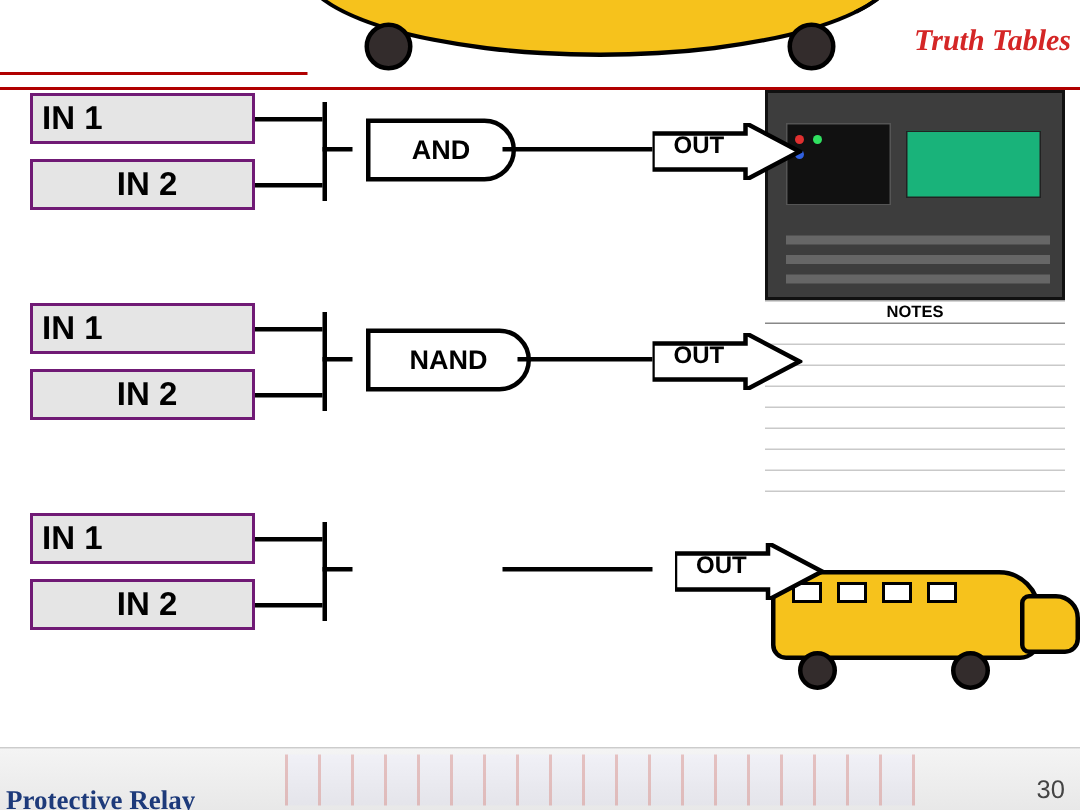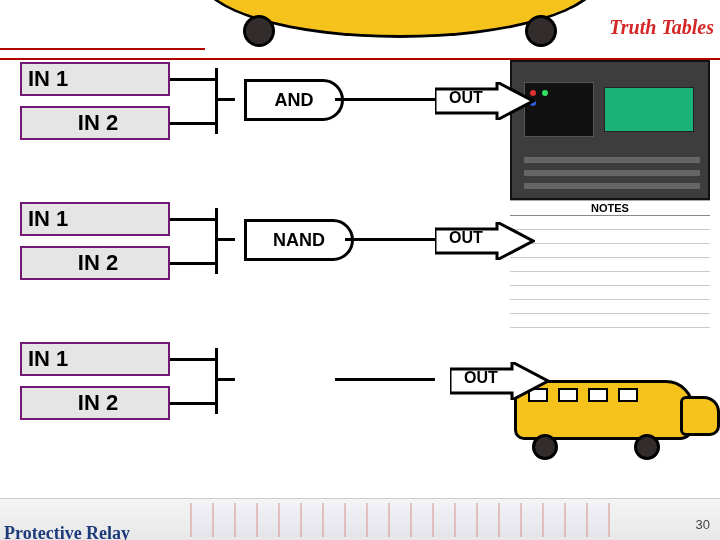--- a/index.html
+++ b/index.html
@@ -94,21 +94,21 @@
     background:linear-gradient(#f4f4f4,#e8e8e8);
     border-top:1px solid #ccc;
   }
   .footer .brand {
     position:absolute; left:4px; top:24px;
     font-weight:bold; font-size:18px;
     color:#1d3a7a; font-family: Georgia, 'Times New Roman', serif;
   }
   .footer .brand .under{border-bottom:2px solid #b00000; padding-bottom:1px;}
   .footer .pg {
-    position:absolute; right:10px; top:18px; font-size:13px; color:#444;text-align:right;
+    position:absolute; right:10px; top:18px; font-size:17px; color:#444;text-align:right;
   }
   .footer .deco{position:absolute;left:190px;top:4px;width:420px;height:34px;opacity:0.35;background:repeating-linear-gradient(90deg,#c66,#c66 2px,transparent 2px,transparent 22px),linear-gradient(#eef,#dde);}
 </style>
 </head>
 <body>
 
 <div class="bus-top"></div>
 <hr class="hr1">
 <hr class="hr2">
 

